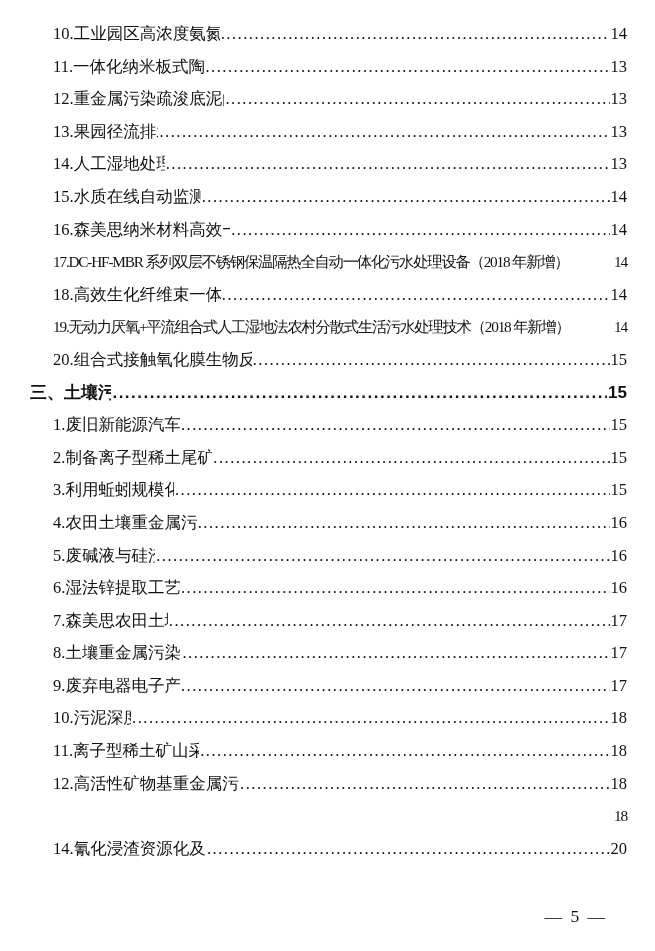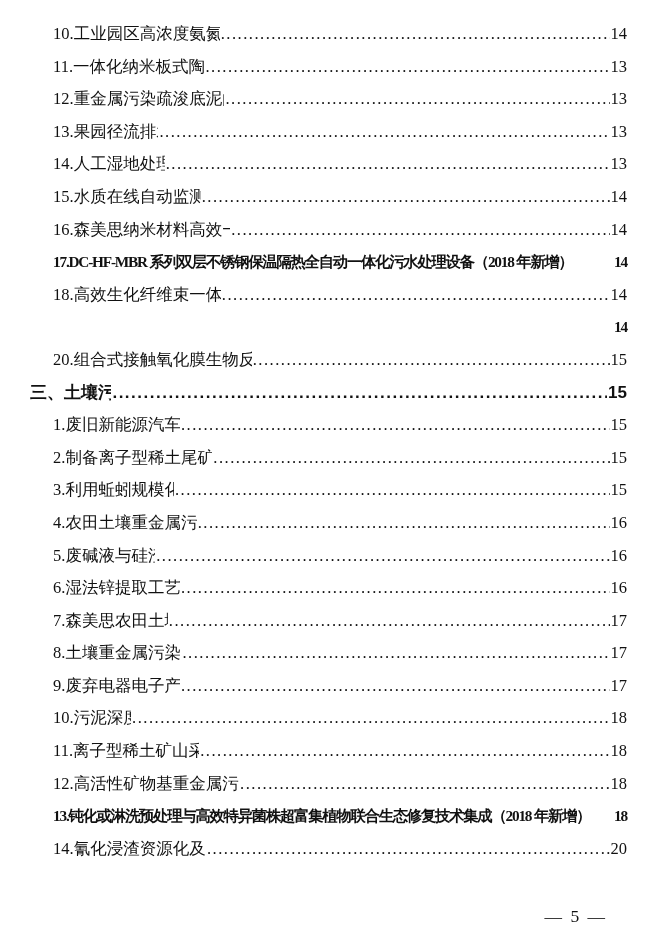--- a/index.html
+++ b/index.html
@@ -41,21 +41,21 @@
     overflow: hidden;
     white-space: nowrap;
     margin: 0 1px;
   }
   .toc-dots::after {
     content: "......................................................................................................................................................................";
     letter-spacing: 1.5px;
   }
   .toc-page { white-space: nowrap; flex: 0 0 auto; }
   
-  .toc-row.tight { letter-spacing: -1.2px; font-size: 15.3px; font-weight: bold; }
+  .toc-row.tight { letter-spacing: -1.2px; font-size: 15.3px; }
   .toc-row.tight .toc-dots::after { content: ""; }
   .toc-row.tight .toc-dots { min-width: 4px; }
   .footer-pagenum {
     position: absolute;
     right: 48px;
     bottom: 24px;
     font-size: 17.5px;
     letter-spacing: 2px;
     color: #111111;
   }
@@ -114,20 +114,21 @@
       <span class="toc-page">14</span>
     </div>
 
     <div class="toc-row item">
       <span class="toc-title">18.高效生化纤维束一体化污水处理技术（2018 年新增）</span>
       <span class="toc-dots"></span>
       <span class="toc-page">14</span>
     </div>
 
     <div class="toc-row item tight">
+      <span class="toc-title">19.无动力厌氧+平流组合式人工湿地法农村分散式生活污水处理技术（2018 年新增）</span>
       <span class="toc-dots"></span>
       <span class="toc-page">14</span>
     </div>
 
     <div class="toc-row item">
       <span class="toc-title">20.组合式接触氧化膜生物反应法畜禽养殖废水处理技术（2018 年新增）</span>
       <span class="toc-dots"></span>
       <span class="toc-page">15</span>
     </div>
 
@@ -203,21 +204,20 @@
       <span class="toc-page">18</span>
     </div>
 
     <div class="toc-row item">
       <span class="toc-title">12.高活性矿物基重金属污染修复产品与应用技术（2018 年新增）</span>
       <span class="toc-dots"></span>
       <span class="toc-page">18</span>
     </div>
 
     <div class="toc-row item tight">
-      <span class="toc-title">13.钝化或淋洗预处理与高效特异菌株超富集植物联合生态修复技术集成（2018 年新增）</span>
       <span class="toc-dots"></span>
       <span class="toc-page">18</span>
     </div>
 
     <div class="toc-row item">
       <span class="toc-title">14.氰化浸渣资源化及无害化技术（2018 年新增）</span>
       <span class="toc-dots"></span>
       <span class="toc-page">20</span>
     </div>
   </div>

